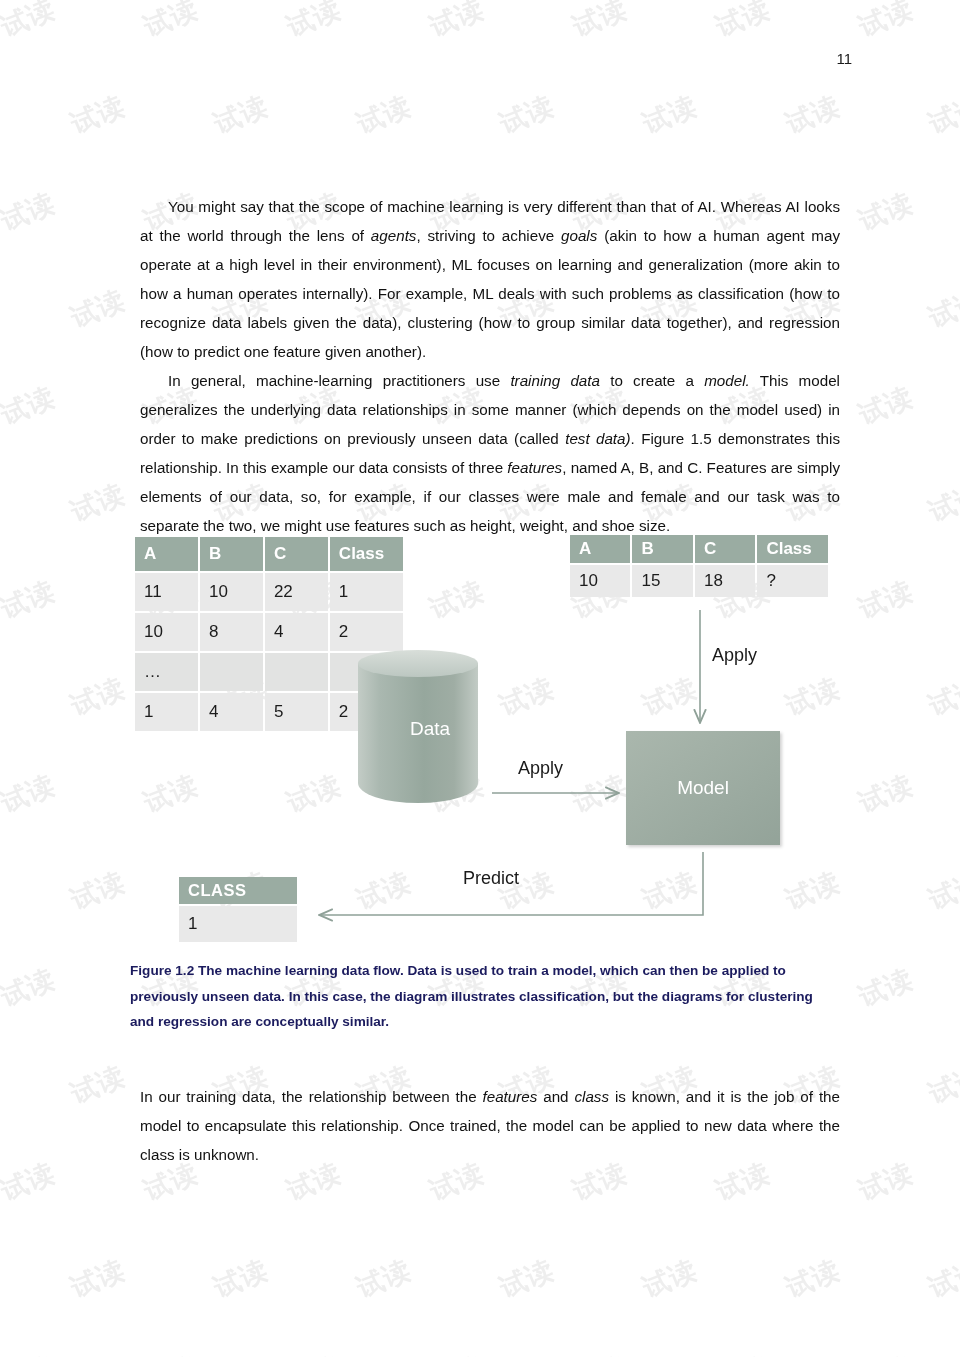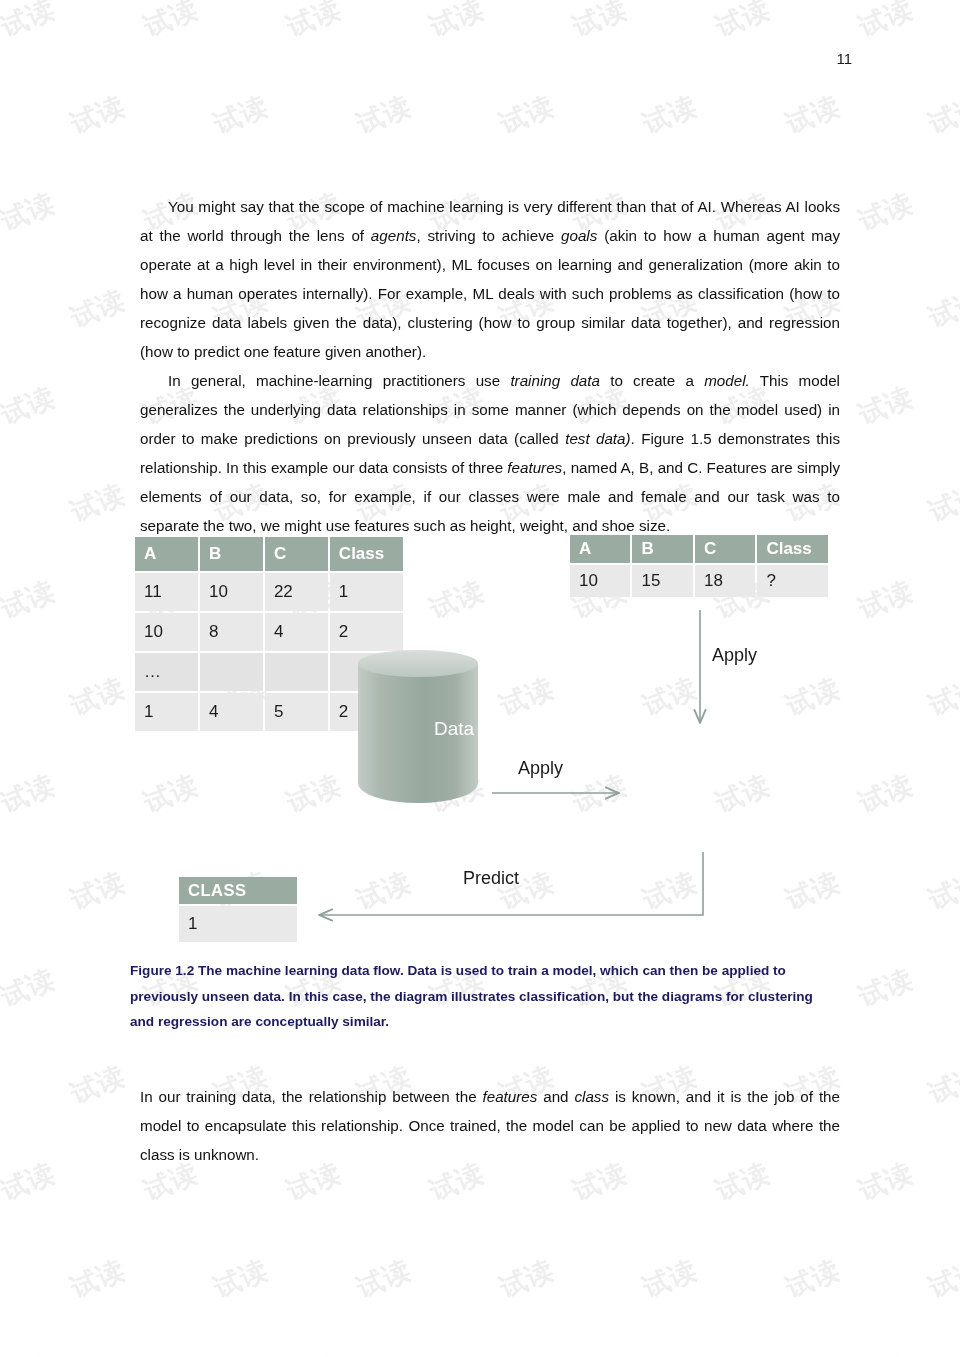--- a/index.html
+++ b/index.html
@@ -148,21 +148,20 @@
   }
   .cyl-label {
     position: absolute;
     left: 0;
     top: 68px;
     width: 144px;
     text-align: center;
     color: #ffffff;
     font-size: 19px;
     z-index: 3;
-    padding-left: 24px;
   }
 
   
   .model-box {
     position: absolute;
     left: 626px;
     top: 211px;
     width: 154px;
     height: 114px;
     background: linear-gradient(135deg, #a8b6ac 0%, #9dad a3 40%, #93a399 100%);
@@ -438,20 +437,23 @@
         </tr>
       </tbody>
     </table>
 
     <div class="cylinder">
       <div class="cyl-body"></div>
       <div class="cyl-top"></div>
       <div class="cyl-label">Data</div>
     </div>
 
+    <div class="model-box">
+      <div class="model-label">Model</div>
+    </div>
 
     <div class="arrow-label" id="label-train">Apply</div>
     <div class="arrow-label" id="label-apply">Apply</div>
     <div class="arrow-label" id="label-predict">Predict</div>
   </div>
 
   <div class="caption">Figure 1.2 The machine learning data flow. Data is used to train a model, which can then be applied to previously unseen data. In this case, the diagram illustrates classification, but the diagrams for clustering and regression are conceptually similar.</div>
 
   <div class="content" style="top:1068px;">
     <p class="para noindent">In our training data, the relationship between the <em>features</em> and <em>class</em> is known, and it is the job of the model to encapsulate this relationship. Once trained, the model can be applied to new data where the class is unknown.</p>

